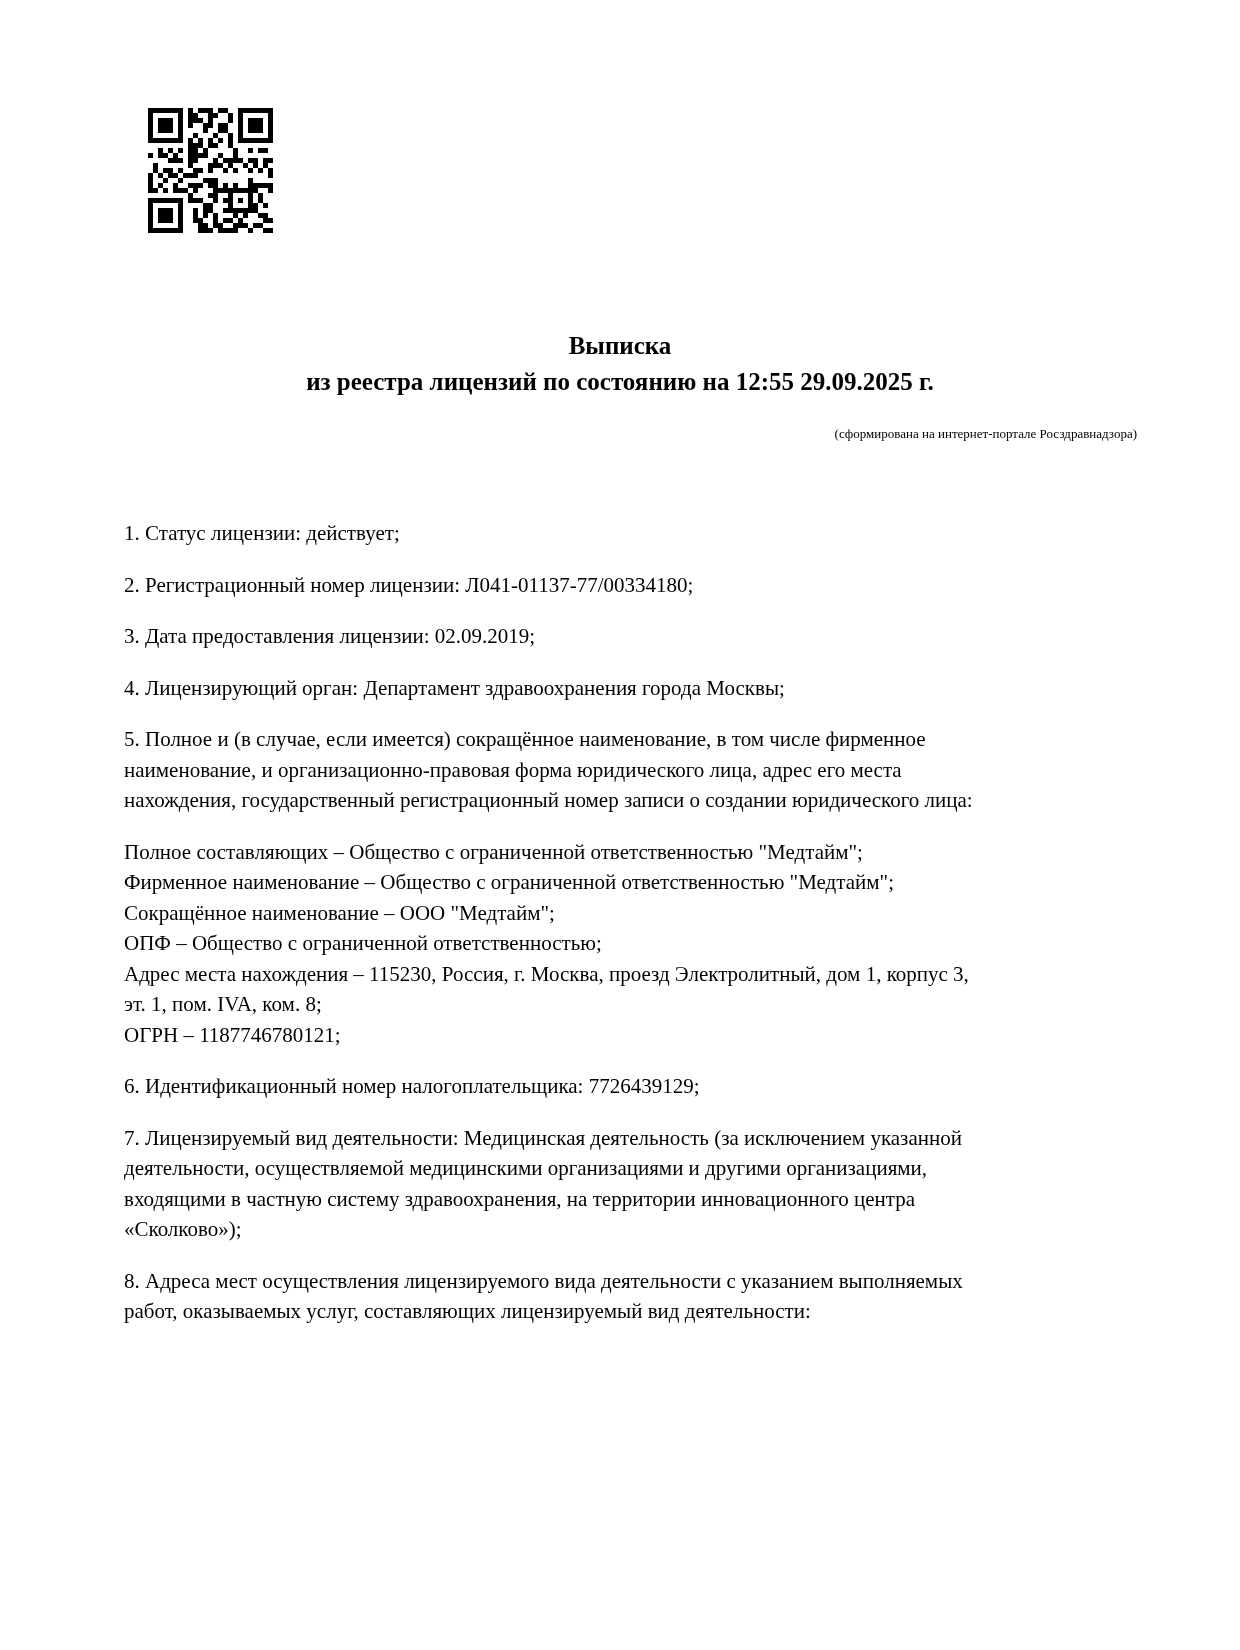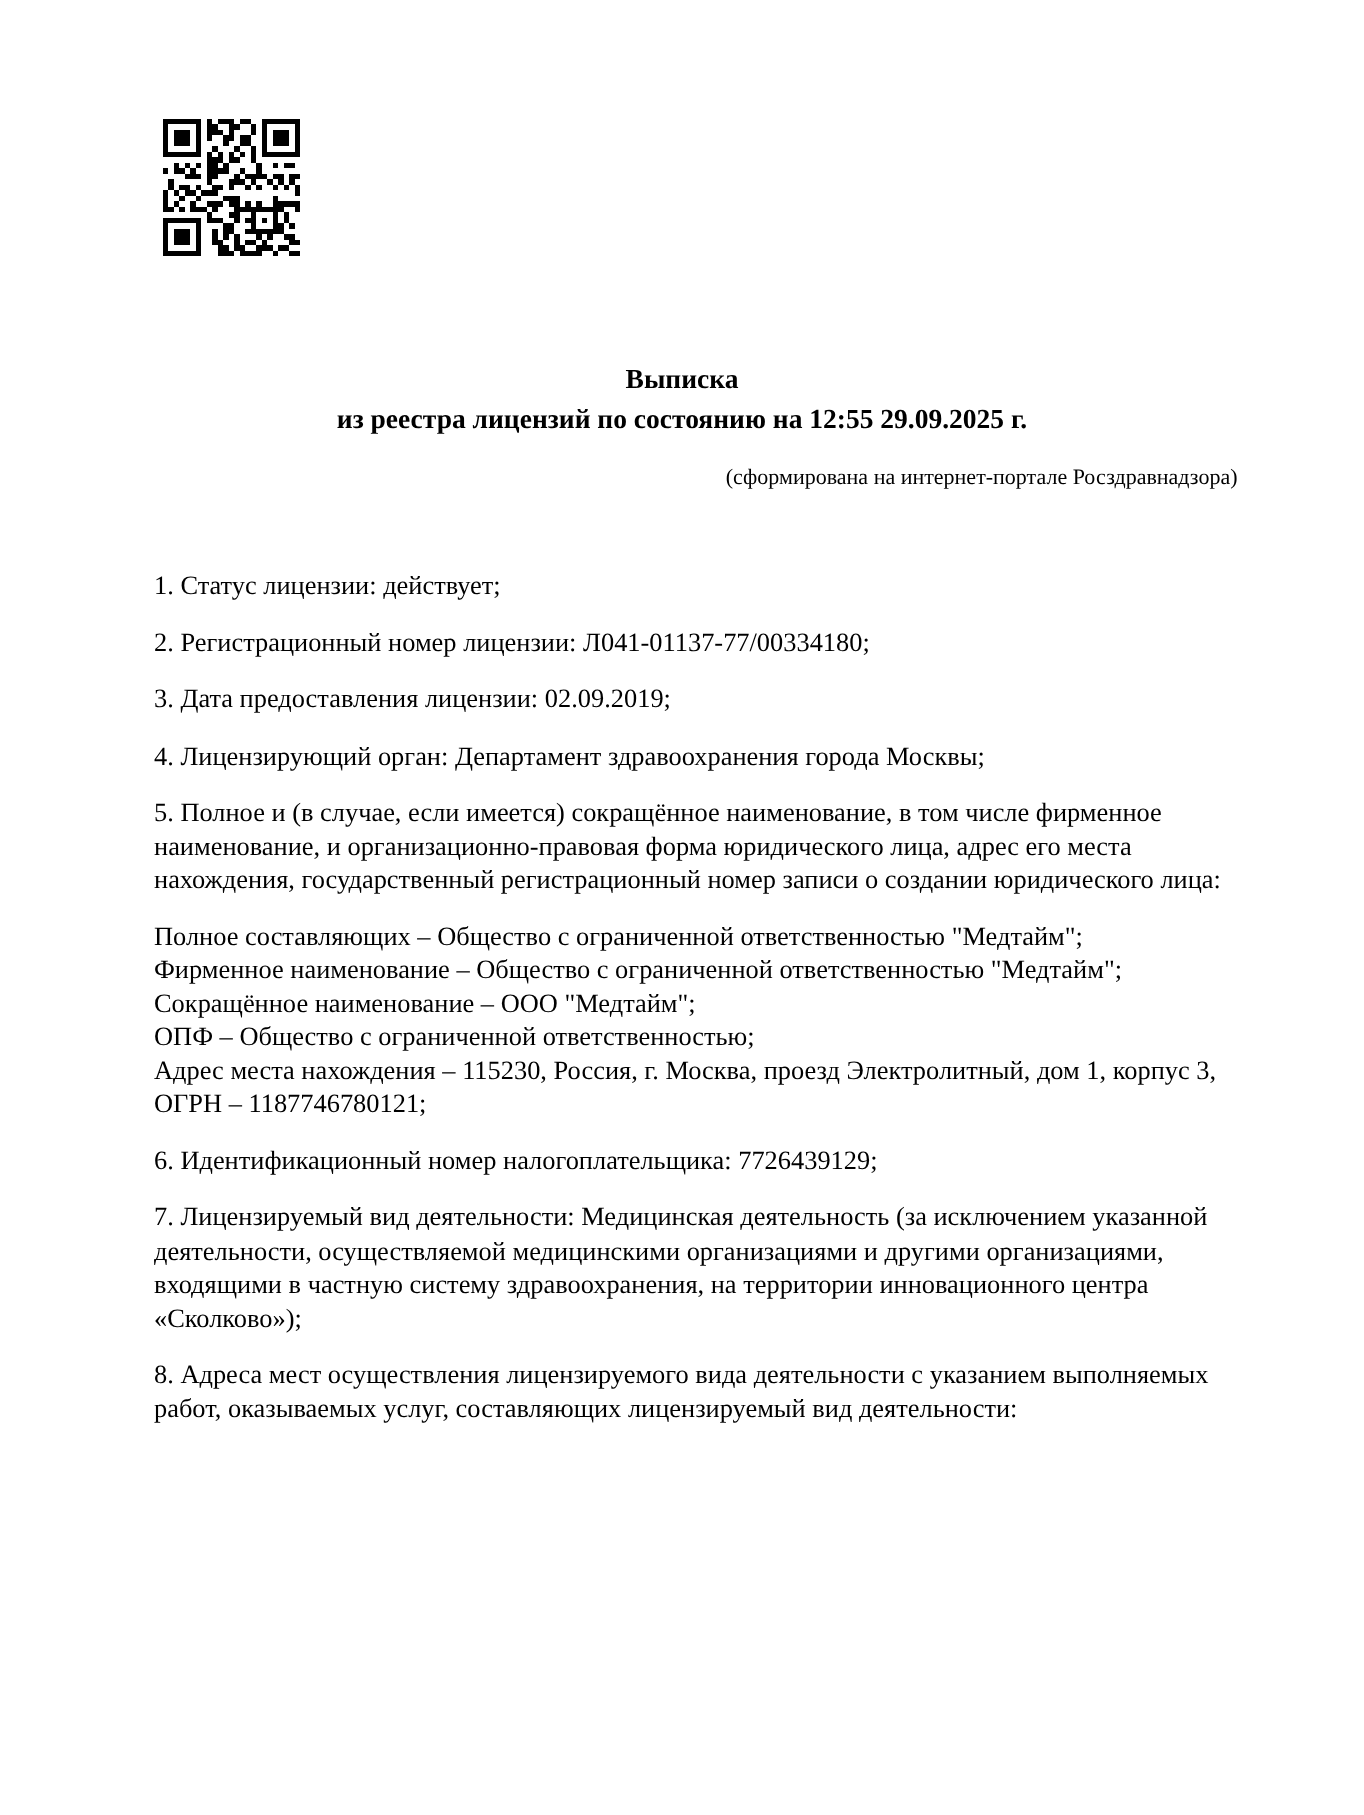--- a/index.html
+++ b/index.html
@@ -27,31 +27,31 @@
     width: 1240px;
     text-align: center;
     font-weight: bold;
     font-size: 25px;
     line-height: 36px;
     white-space: nowrap;
   }
   .subtitle {
     position: absolute;
     top: 422px;
-    right: 115px;
-    font-size: 20px;
+    right: 103px;
+    font-size: 13px;
     line-height: 24px;
     white-space: nowrap;
   }
   .doc-body {
     position: absolute;
-    left: 140px;
+    left: 124px;
     top: 518px;
     width: 985px;
-    font-size: 24px;
+    font-size: 21px;
     line-height: 30.5px;
   }
   .para + .para { margin-top: 21px; }
   .line { white-space: nowrap; }
 </style>
 </head>
 <body>
 
 <div class="page">
 
@@ -386,20 +386,21 @@
         <div class="line">5. Полное и (в случае, если имеется) сокращённое наименование, в том числе фирменное</div>
         <div class="line">наименование, и организационно-правовая форма юридического лица, адрес его места</div>
         <div class="line">нахождения, государственный регистрационный номер записи о создании юридического лица:</div>
       </div>
       <div class="para">
         <div class="line">Полное составляющих – Общество с ограниченной ответственностью "Медтайм";</div>
         <div class="line">Фирменное наименование – Общество с ограниченной ответственностью "Медтайм";</div>
         <div class="line">Сокращённое наименование – ООО "Медтайм";</div>
         <div class="line">ОПФ – Общество с ограниченной ответственностью;</div>
         <div class="line">Адрес места нахождения – 115230, Россия, г. Москва, проезд Электролитный, дом 1, корпус 3,</div>
+        <div class="line">эт. 1, пом. IVA, ком. 8;</div>
         <div class="line">ОГРН – 1187746780121;</div>
       </div>
       <div class="para">
         <div class="line">6. Идентификационный номер налогоплательщика: 7726439129;</div>
       </div>
       <div class="para">
         <div class="line">7. Лицензируемый вид деятельности: Медицинская деятельность (за исключением указанной</div>
         <div class="line">деятельности, осуществляемой медицинскими организациями и другими организациями,</div>
         <div class="line">входящими в частную систему здравоохранения, на территории инновационного центра</div>
         <div class="line">«Сколково»);</div>

